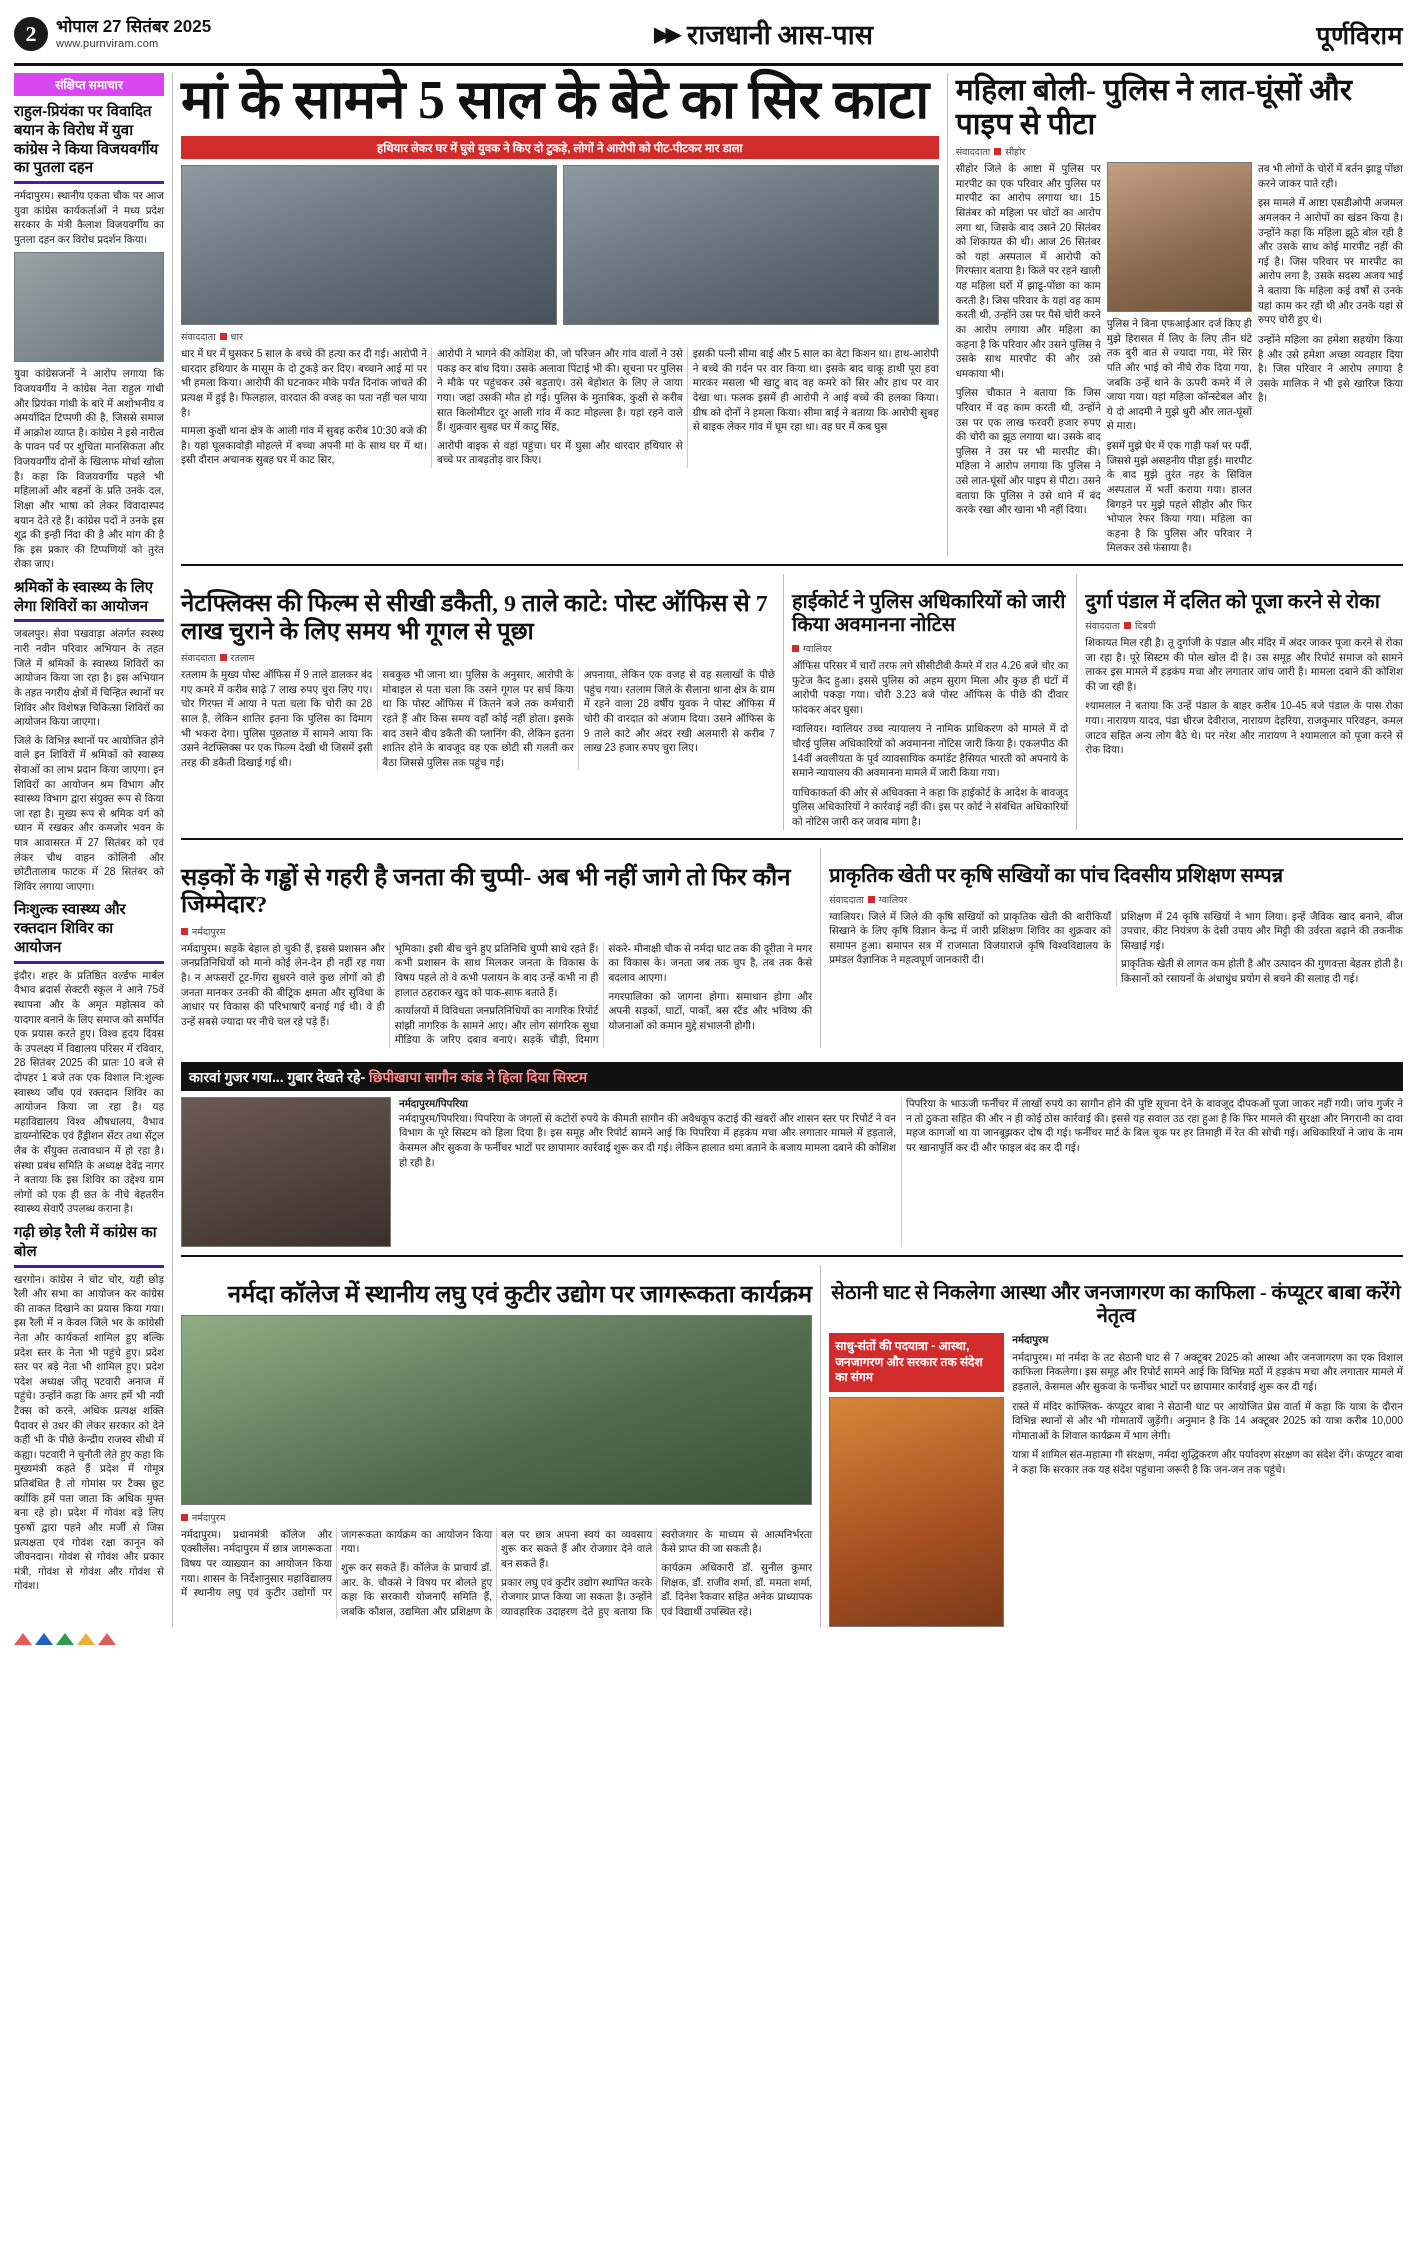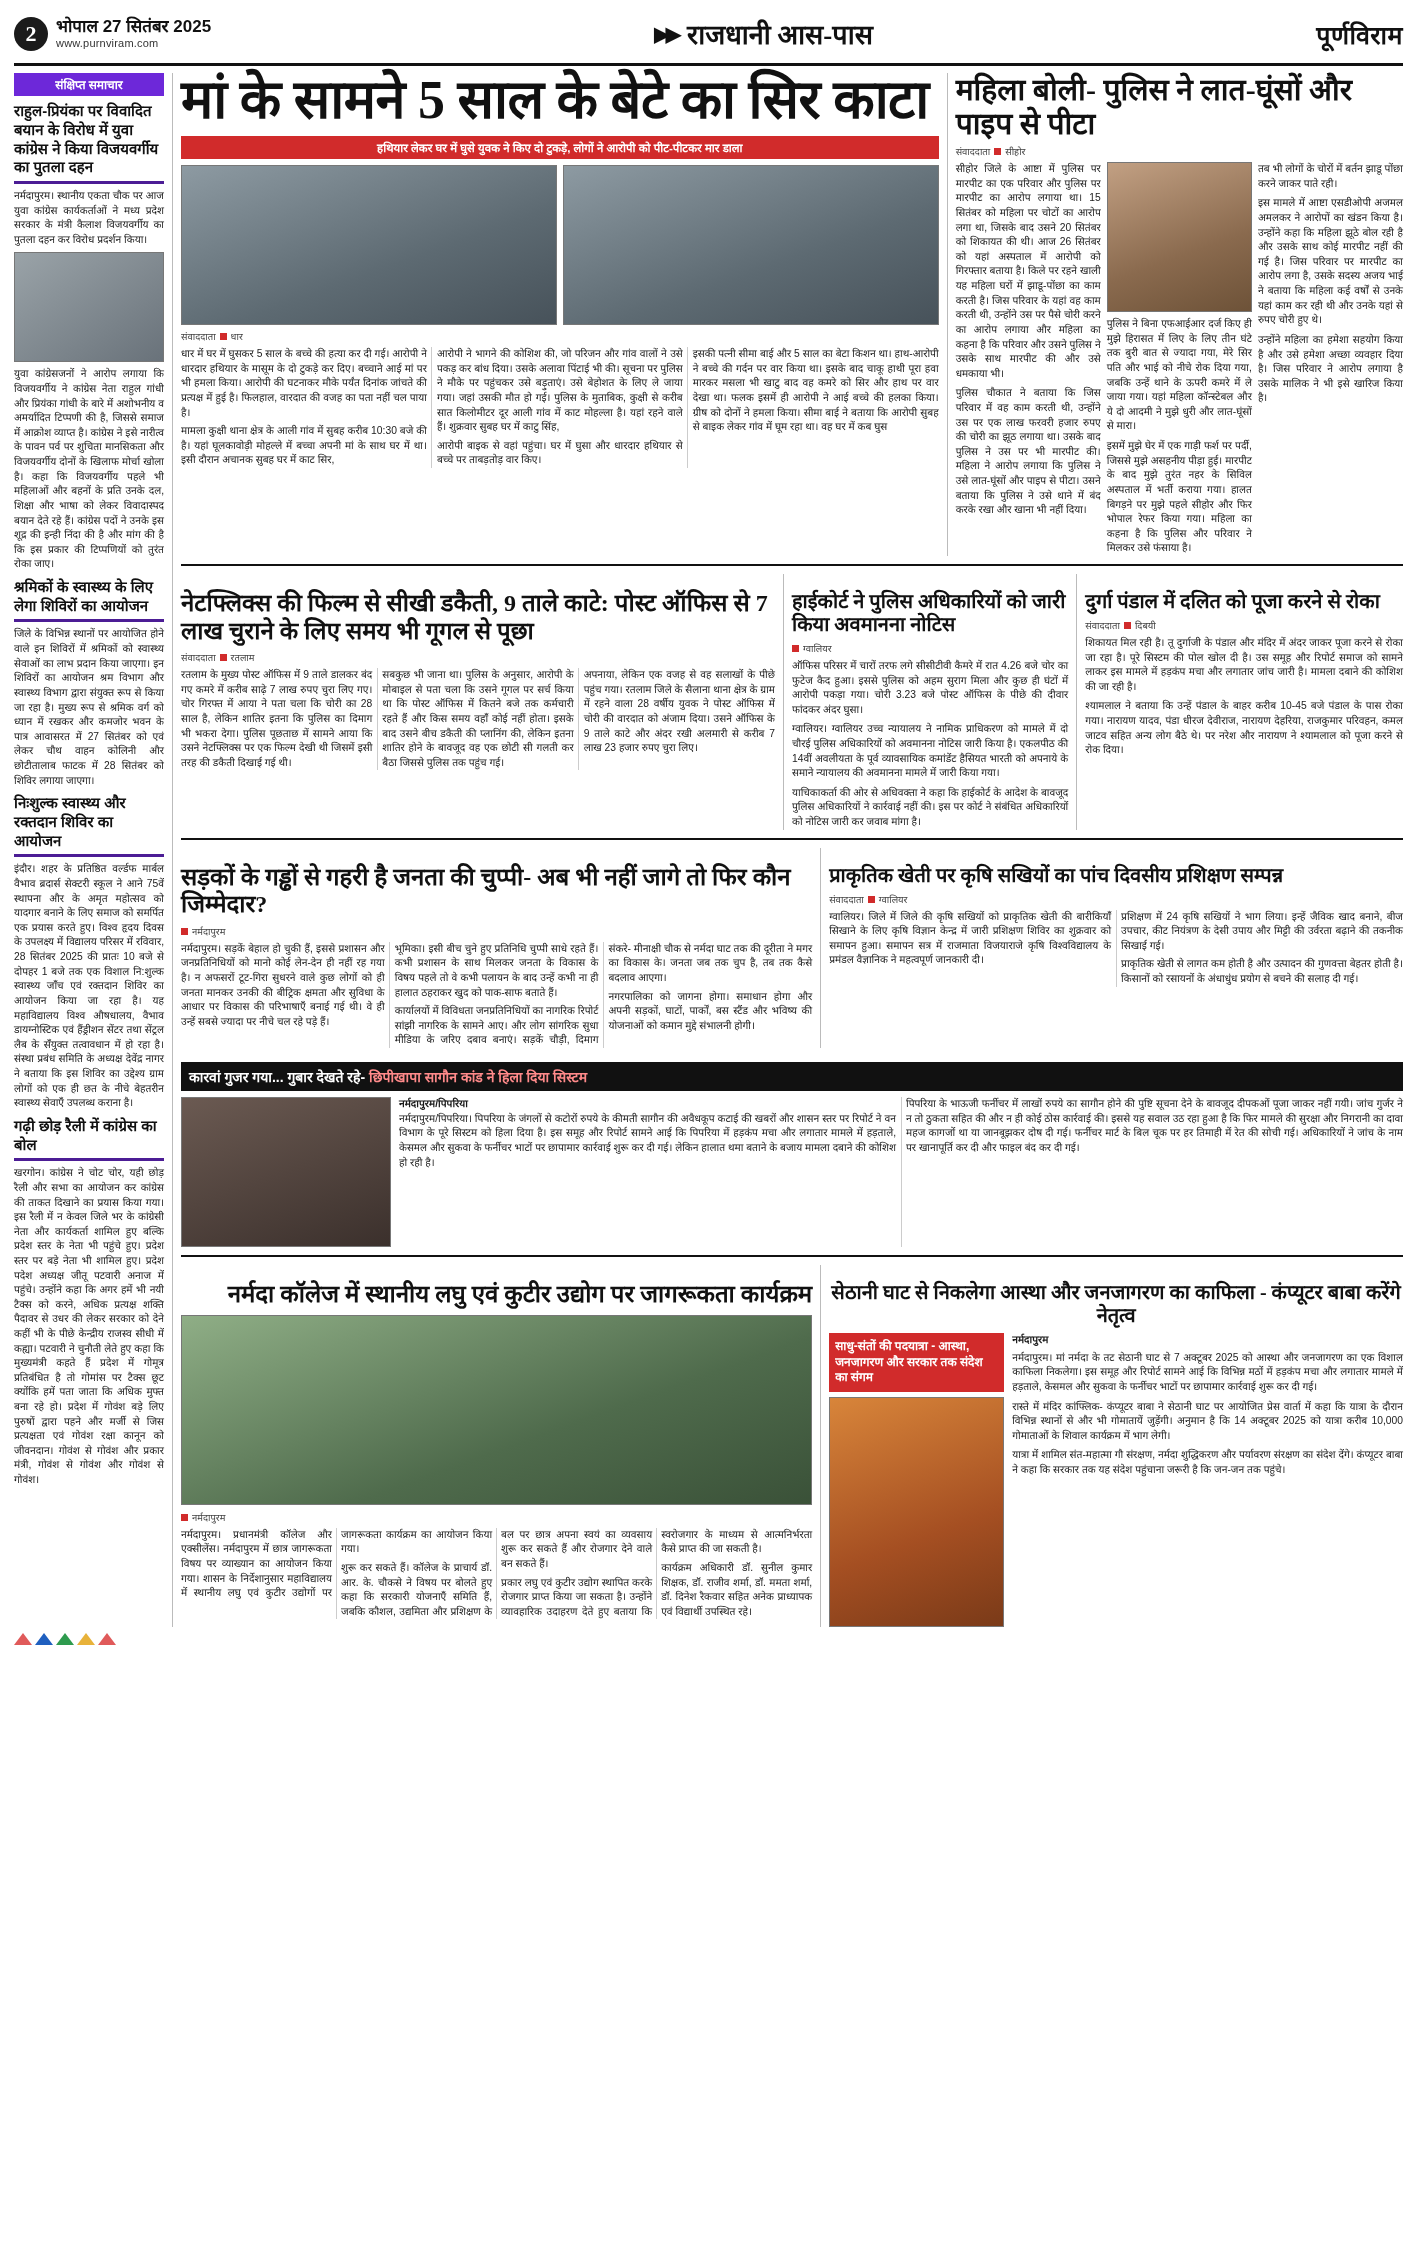--- a/index.html
+++ b/index.html
@@ -46,25 +46,24 @@
     color:#111;
     letter-spacing:.5px;
   }
   
   .content { display:flex; gap:8px; margin-top:7px; }
   .col-left { width:150px; flex:none; }
   .col-main { flex:1; }
   .rule-v { width:1px; background:#bbb; }
 
   .sec-head {
-    background:#6d28d9; color:#fff;
+    background:#d946ef; color:#fff;
     font-size:12px; font-weight:bold;
     text-align:center; padding:3px 2px;
     margin-bottom:4px;
-    font-family:Liberation Serif, serif;
   }
   .left-head {
     font-size:15px; font-weight:bold; line-height:1.25;
     color:#111; margin:6px 0 5px 0;
     border-bottom:3px solid #4c1d95; padding-bottom:4px;
   }
   .body-text {
     font-size:10.3px; line-height:1.42; text-align:justify; color:#1a1a1a;
     hyphens:auto;
   }
@@ -158,20 +157,21 @@
 
       <div>
         <div class="left-head">राहुल-प्रियंका पर विवादित बयान के विरोध में युवा कांग्रेस ने किया विजयवर्गीय का पुतला दहन</div>
         <div class="body-text">नर्मदापुरम। स्थानीय एकता चौक पर आज युवा कांग्रेस कार्यकर्ताओं ने मध्य प्रदेश सरकार के मंत्री कैलाश विजयवर्गीय का पुतला दहन कर विरोध प्रदर्शन किया।</div>
         <div class="photo" style="height:110px;margin:5px 0;"></div>
         <div class="body-text">युवा कांग्रेसजनों ने आरोप लगाया कि विजयवर्गीय ने कांग्रेस नेता राहुल गांधी और प्रियंका गांधी के बारे में अशोभनीय व अमर्यादित टिप्पणी की है, जिससे समाज में आक्रोश व्याप्त है। कांग्रेस ने इसे नारीत्व के पावन पर्व पर शुचिता मानसिकता और विजयवर्गीय दोनों के खिलाफ मोर्चा खोला है। कहा कि विजयवर्गीय पहले भी महिलाओं और बहनों के प्रति उनके दल, शिक्षा और भाषा को लेकर विवादास्पद बयान देते रहे हैं। कांग्रेस पदों ने उनके इस शूद्र की इन्ही निंदा की है और मांग की है कि इस प्रकार की टिप्पणियों को तुरंत रोका जाए।</div>
       </div>
 
       <div>
         <div class="left-head">श्रमिकों के स्वास्थ्य के लिए लेगा शिविरों का आयोजन</div>
+        <div class="body-text">जबलपुर। सेवा पखवाड़ा अंतर्गत स्वस्थ्य नारी नवीन परिवार अभियान के तहत जिले में श्रमिकों के स्वास्थ्य शिविरों का आयोजन किया जा रहा है। इस अभियान के तहत नगरीय क्षेत्रों में चिन्हित स्थानों पर शिविर और विशेषज्ञ चिकित्सा शिविरों का आयोजन किया जाएगा।</div>
         <div class="body-text" style="margin-top:4px;">जिले के विभिन्न स्थानों पर आयोजित होने वाले इन शिविरों में श्रमिकों को स्वास्थ्य सेवाओं का लाभ प्रदान किया जाएगा। इन शिविरों का आयोजन श्रम विभाग और स्वास्थ्य विभाग द्वारा संयुक्त रूप से किया जा रहा है। मुख्य रूप से श्रमिक वर्ग को ध्यान में रखकर और कमजोर भवन के पात्र आवासरत में 27 सितंबर को एवं लेकर चौथ वाहन कोलिनी और छोटीतालाब फाटक में 28 सितंबर को शिविर लगाया जाएगा।</div>
       </div>
 
       <div>
         <div class="left-head">निःशुल्क स्वास्थ्य और रक्तदान शिविर का आयोजन</div>
         <div class="body-text">इंदौर। शहर के प्रतिष्ठित वर्ल्डफ मार्बल वैभाव ब्रदार्स सेक्टरी स्कूल ने आने 75वें स्थापना और के अमृत महोत्सव को यादगार बनाने के लिए समाज को समर्पित एक प्रयास करते हुए। विश्व हृदय दिवस के उपलक्ष्य में विद्यालय परिसर में रविवार, 28 सितंबर 2025 की प्रातः 10 बजे से दोपहर 1 बजे तक एक विशाल नि:शुल्क स्वास्थ्य जाँच एवं रक्तदान शिविर का आयोजन किया जा रहा है। यह महाविद्यालय विश्व औषधालय, वैभाव डायग्नोस्टिक एवं हैंड्रीशन सेंटर तथा सेंट्रल लैब के सँयुक्त तत्वावधान में हो रहा है। संस्था प्रबंध समिति के अध्यक्ष देवेंद्र नागर ने बताया कि इस शिविर का उद्देश्य ग्राम लोगों को एक ही छत के नीचे बेहतरीन स्वास्थ्य सेवाएँ उपलब्ध कराना है।</div>
       </div>
 
       <div>
         <div class="left-head">गढ़ी छोड़ रैली में कांग्रेस का बोल</div>

